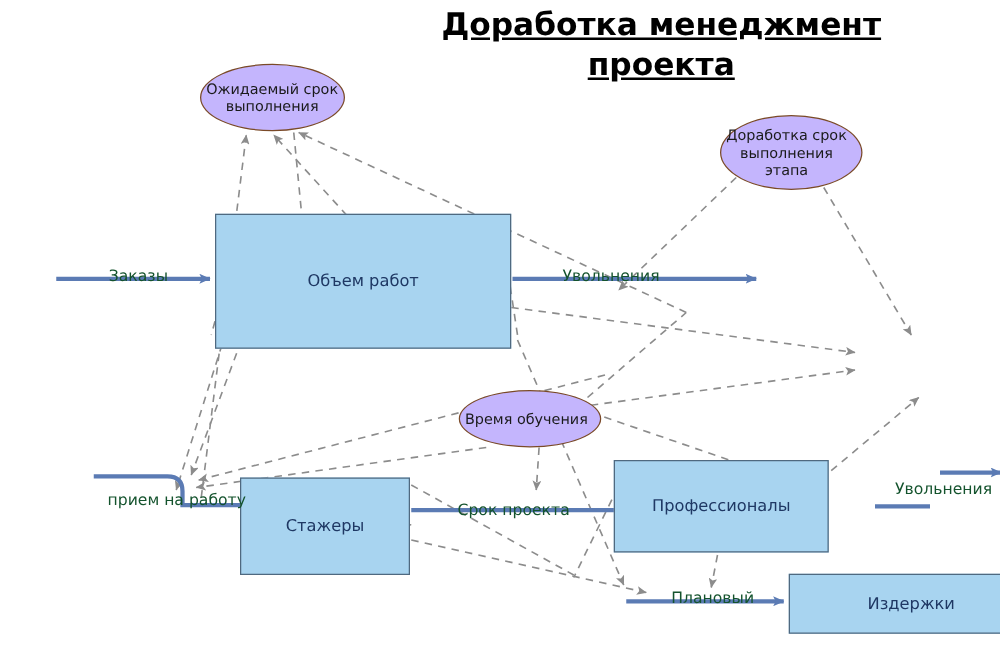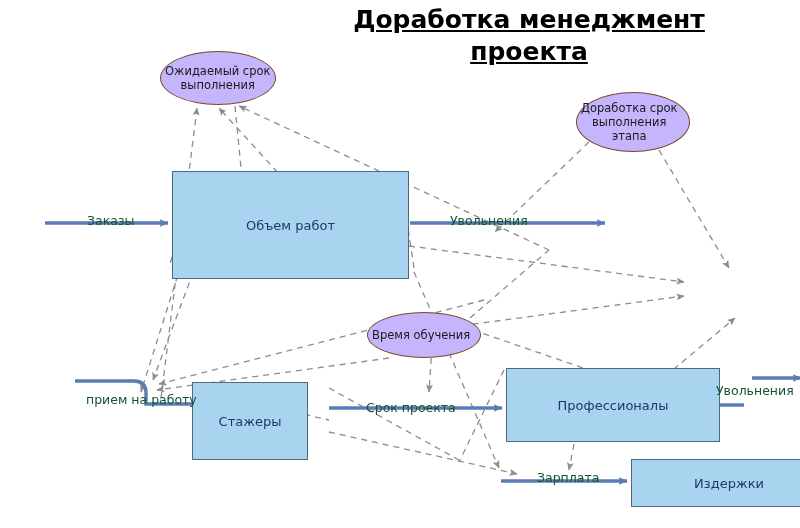--- a/index.html
+++ b/index.html
@@ -150,25 +150,25 @@
     </g>
     <g stroke="#5B7BB4" stroke-width="3.4" fill="none">
       <path d="M671,405 L715,405"></path>
     </g>
   </svg>
 
   <div class="node-box" style="left:143px; top:171px; width:237px; height:108px;">
     <span>Объем работ</span>
   </div>
 
-  <div class="node-box" style="left:163px; top:382px; width:116px; height:78px;">
+  <div class="node-box" style="left:163px; top:382px; width:136px; height:78px;">
     <span>Стажеры</span>
   </div>
 
-  <div class="node-box" style="left:477px; top:368px; width:214px; height:74px;">
+  <div class="node-box" style="left:462px; top:368px; width:172px; height:74px;">
     <span>Профессионалы</span>
   </div>
 
   <div class="node-box" style="left:602px; top:459px; width:180px; height:48px;padding-left:16px;">
     <span>Издержки</span>
   </div>
 
   <div class="node-ellipse" style="left:131px; top:51px; width:116px; height:54px;">
     <span class="ellipse-text">
       <span>Ожидаемый срок</span><br>
@@ -187,15 +187,15 @@
 
   <div class="node-ellipse" style="left:338px; top:312px; width:114px; height:46px;">
     <span class="ellipse-text">Время обучения</span>
   </div>
 
   <div class="flow-label" style="left:58px;  top:213px;">Заказы</div>
   <div class="flow-label" style="left:421px; top:213px;">Увольнения</div>
   <div class="flow-label" style="left:57px;  top:392px;">прием на работу</div>
   <div class="flow-label" style="left:337px; top:400px;">Срок проекта</div>
   <div class="flow-label" style="left:687px; top:383px;">Увольнения</div>
-  <div class="flow-label" style="left:508px; top:470px;">Зарплата</div>
+  <div class="flow-label" style="left:508px; top:470px;">Плановый</div>
 
 </div>
 
 </body></html>

